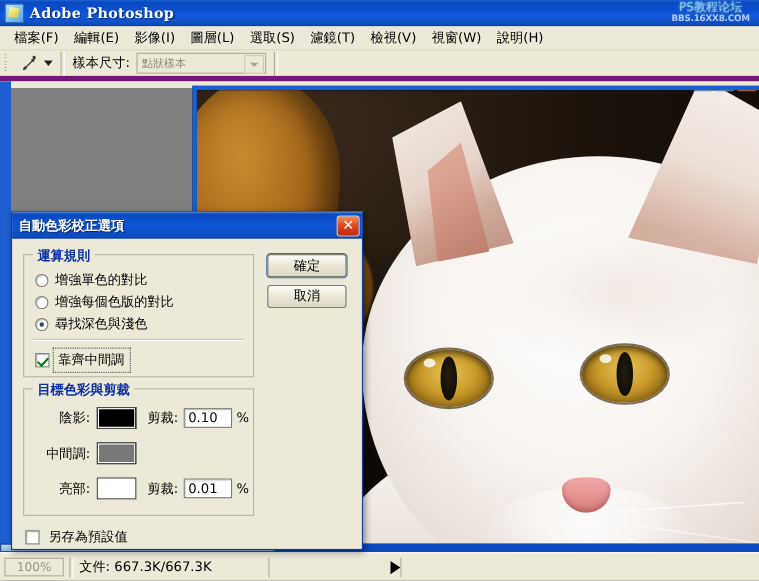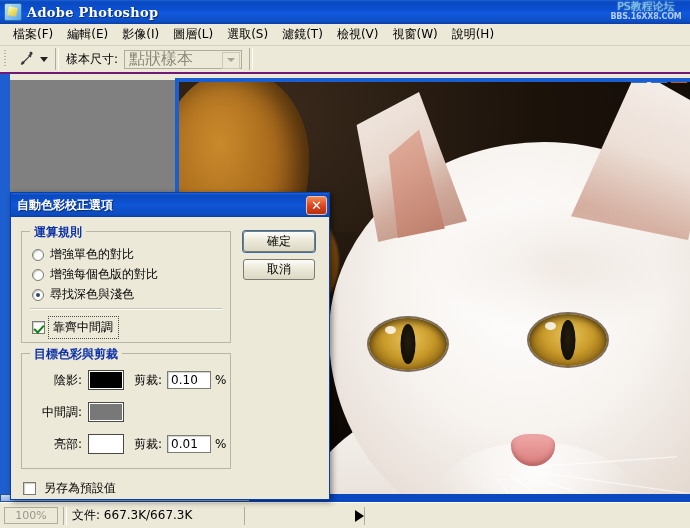--- a/index.html
+++ b/index.html
@@ -54,21 +54,21 @@
     display:flex;align-items:center;box-sizing:border-box;padding-left:6px;
   }
   .menu-item{
     padding:2px 7px;color:#000;font-size:12px;white-space:nowrap;
     font-family:"DejaVu Sans","Liberation Sans",sans-serif;
   }
 
   
   .optionsbar{
     position:absolute;left:0;top:46px;width:690px;height:28px;
-    background:#ece9d8;border-bottom:2px solid #701a75;
+    background:#ece9d8;border-bottom:5px solid #701a75;
     display:flex;align-items:center;box-sizing:border-box;
   }
   .grip{
     width:8px;height:22px;margin:0 3px 0 2px;flex:0 0 auto;
     background-image:repeating-linear-gradient(to bottom,#b9b5a4 0 1px,transparent 1px 3px);
     background-position:2px 2px;background-repeat:no-repeat;background-size:2px 18px;
   }
   .tool-btn{
     width:26px;height:22px;display:flex;align-items:center;justify-content:center;
     flex:0 0 auto;
@@ -77,21 +77,21 @@
   .tool-caret{
     width:0;height:0;border-left:4px solid transparent;border-right:4px solid transparent;
     border-top:5px solid #222;margin-left:1px;flex:0 0 auto;
   }
   .vdiv{width:2px;height:22px;border-left:1px solid #b0ac9a;border-right:1px solid #fcfbf5;margin:0 7px;flex:0 0 auto;}
   .opt-label{font-size:12px;color:#000;margin-right:6px;white-space:nowrap;}
   .opt-select{
     width:118px;height:19px;background:#ece9d8;border:1px solid #b0ac9a;
     display:flex;align-items:center;box-sizing:border-box;position:relative;
   }
-  .opt-select .val{font-size:16px;color:#8b8878;padding-left:4px;white-space:nowrap;}
+  .opt-select .val{font-size:10px;color:#8b8878;padding-left:4px;white-space:nowrap;}
   .opt-select .arrow{
     position:absolute;right:1px;top:1px;width:16px;height:15px;
     background:#ece9d8;border:1px solid #cdc9b6;
     display:flex;align-items:center;justify-content:center;
   }
   .opt-select .arrow i{
     width:0;height:0;border-left:4px solid transparent;border-right:4px solid transparent;
     border-top:4px solid #a9a596;display:block;
   }
 

